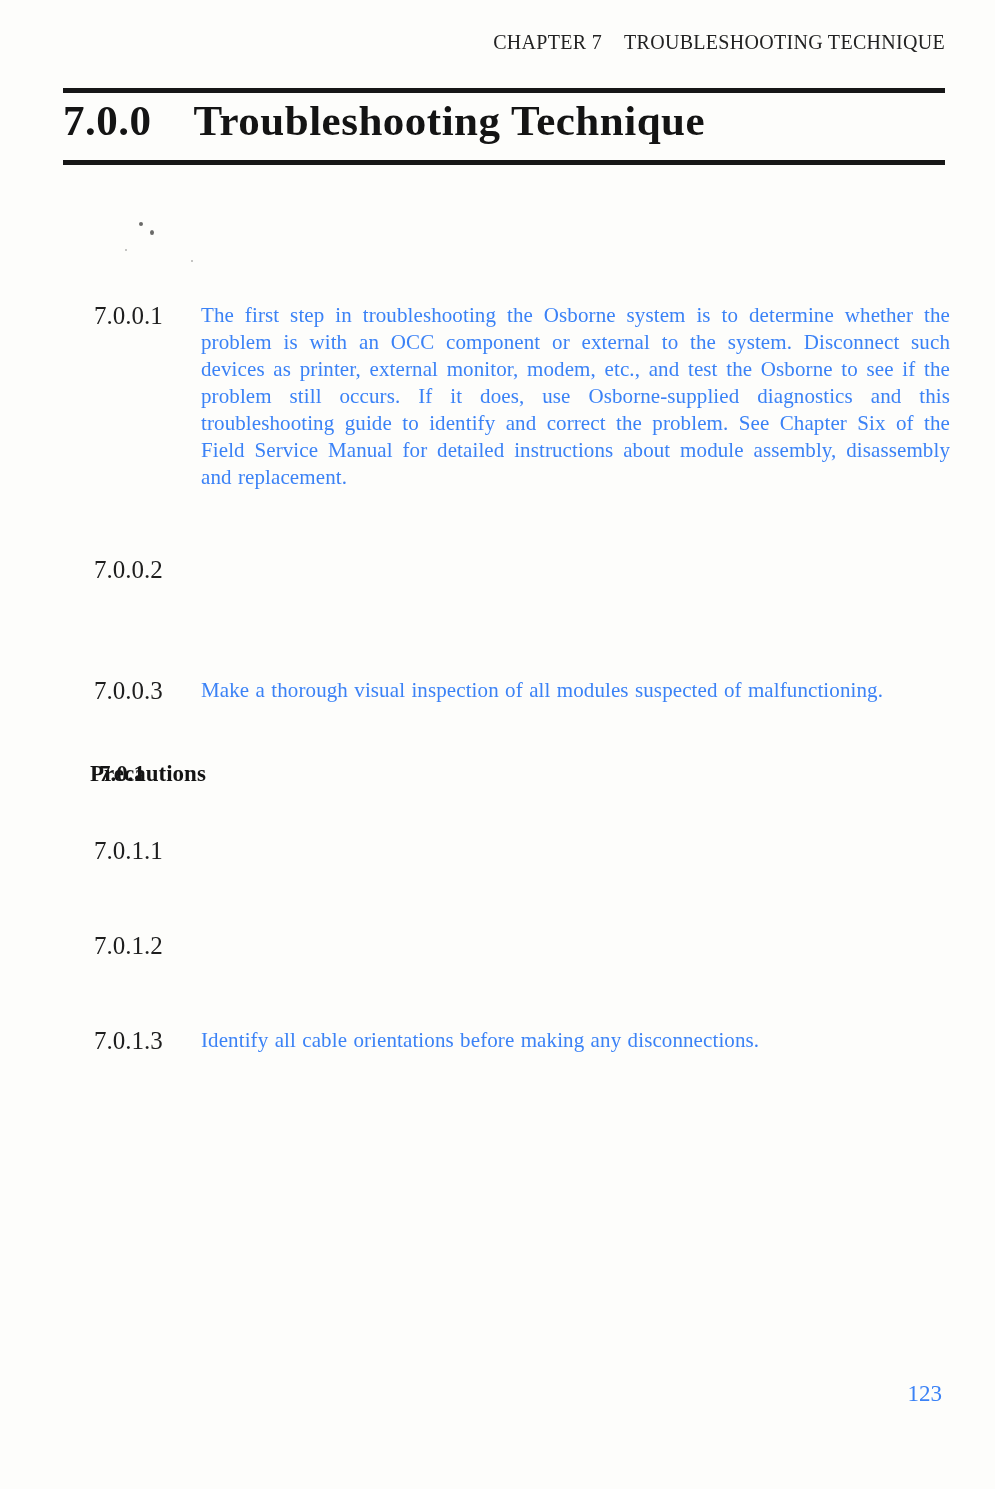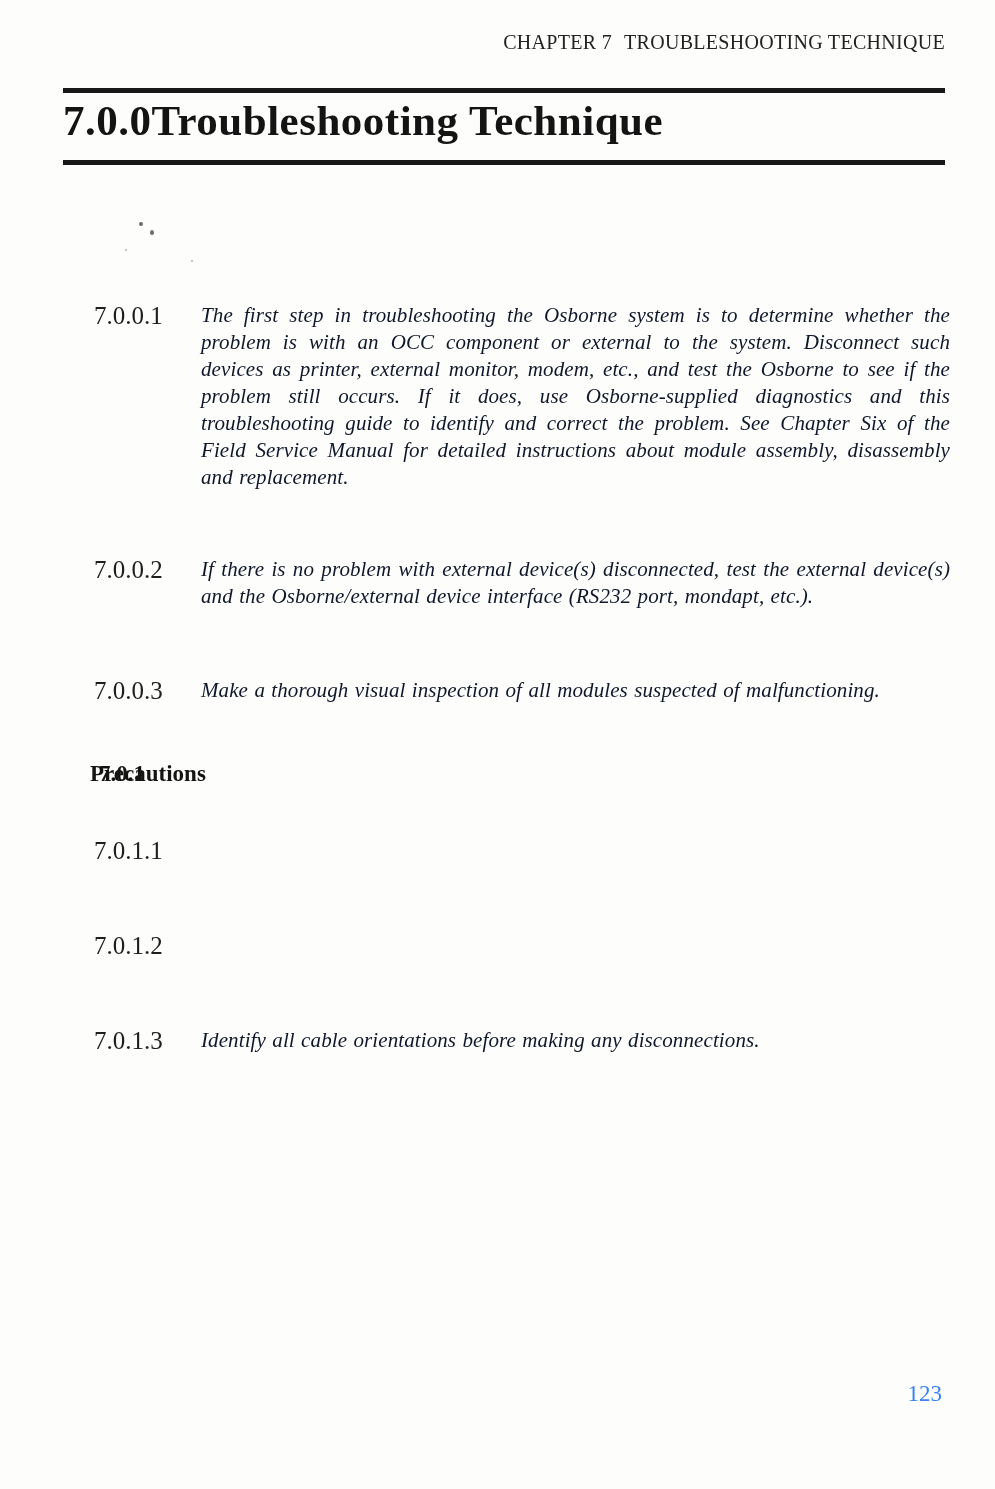--- a/index.html
+++ b/index.html
@@ -19,37 +19,38 @@
   }
   .running-header {
     position: absolute;
     top: 31px;
     right: 50px;
     font-size: 20px;
     letter-spacing: 0.3px;
     white-space: nowrap;
     color: #222;
   }
-  .running-header .chapter-label { margin-right: 12px; }
+  .running-header .chapter-label { margin-right: 22px; }
   .rule {
     position: absolute;
     left: 63px;
     width: 882px;
     height: 5px;
     background: #171717;
   }
   .rule-top { top: 88px; }
   .rule-bottom { top: 160px; }
   .title-row {
     position: absolute;
     top: 96px;
     left: 63px;
     right: 50px;
     display: flex;
     align-items: baseline;
+    gap: 42px;
     font-weight: 700;
     font-size: 43px;
     letter-spacing: 0.5px;
     color: #141414;
   }
   .section {
     position: absolute;
     left: 0;
     width: 995px;
   }
@@ -63,22 +64,21 @@
   }
   .sec-text {
     margin-left: 201px;
     margin-right: 45px;
     font-size: 21px;
     line-height: 27px;
     text-align: justify;
     text-align-last: left;
     letter-spacing: 0.1px;
     word-spacing: 1px;
-    color: #0f172a;
-    font-style: italic;
+    color: #3b82f6;
   }
   .sec-1 { top: 302px; }
   .sec-2 { top: 556px; }
   .sec-3 { top: 677px; }
   .subheading-row {
     position: absolute;
     top: 761px;
     left: 0;
     width: 995px;
     font-weight: 700;
@@ -137,21 +137,20 @@
   <span class="speck speck-c"></span>
   <span class="speck speck-d"></span>
 
   <div class="section sec-1">
     <span class="sec-number">7.0.0.1</span>
     <div class="sec-text">The first step in troubleshooting the Osborne system is to determine whether the problem is with an OCC component or external to the system. Disconnect such devices as printer, external monitor, modem, etc., and test the Osborne to see if the problem still occurs. If it does, use Osborne-supplied diagnostics and this troubleshooting guide to identify and correct the problem. See Chapter Six of the Field Service Manual for detailed instructions about module assembly, disassembly and replacement.</div>
   </div>
 
   <div class="section sec-2">
     <span class="sec-number">7.0.0.2</span>
-    <div class="sec-text">If there is no problem with external device(s) disconnected, test the external device(s) and the Osborne/external device interface (RS232 port, mondapt, etc.).</div>
   </div>
 
   <div class="section sec-3">
     <span class="sec-number">7.0.0.3</span>
     <div class="sec-text">Make a thorough visual inspection of all modules suspected of malfunctioning.</div>
   </div>
 
   <div class="subheading-row">
     <span class="sub-number">7.0.1</span>
     <div class="sub-title">Precautions</div>

